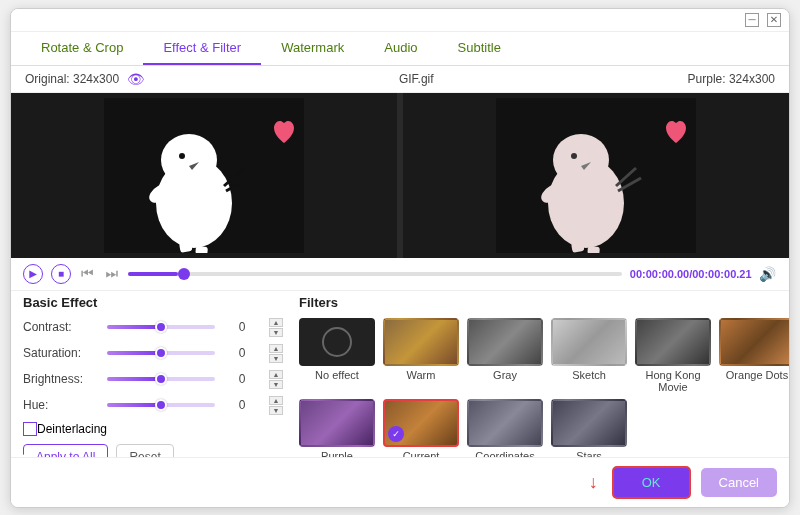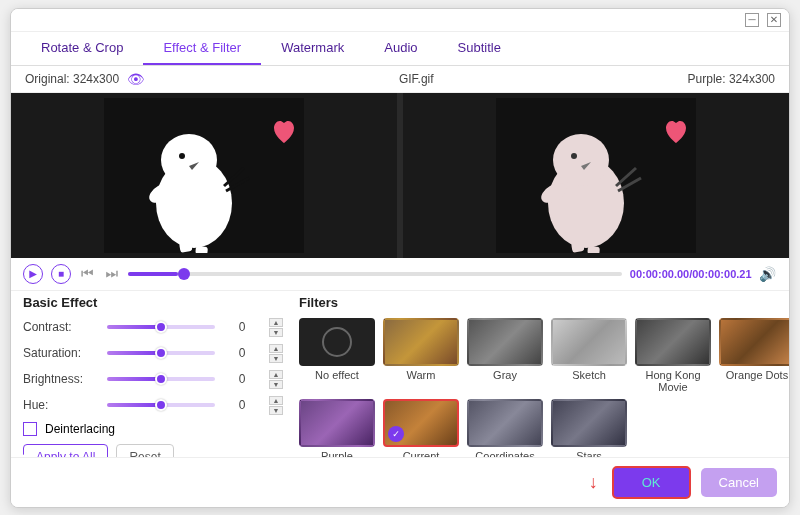--- a/index.html
+++ b/index.html
@@ -49,21 +49,21 @@
     .tabs {
       display: flex;
       align-items: center;
       border-bottom: 1px solid #ddd;
       background: #fff;
       padding: 0 10px;
     }
     .tab {
       padding: 8px 20px;
       cursor: pointer;
-      color: #4c1d95;
+      color: #4d7c0f;
       font-size: 13px;
       border-bottom: 2px solid transparent;
       white-space: nowrap;
     }
     .tab.active {
       color: #7c3aed;
       border-bottom: 2px solid #7c3aed;
       font-weight: 500;
     }
     .file-info-bar {
@@ -243,21 +243,21 @@
       cursor: pointer;
       font-size: 7px;
       display: flex;
       align-items: center;
       justify-content: center;
       color: #666;
     }
     .checkbox-row {
       display: flex;
       align-items: flex-start;
-      gap: 8px;
+      gap: 0;
       margin-top: 2px;
       margin-bottom: 8px;
     }
     .checkbox-box {
       width: 14px;
       height: 14px;
       border: 1.5px solid #7c3aed;
       background: #fff;
       cursor: pointer;
       display: flex;

